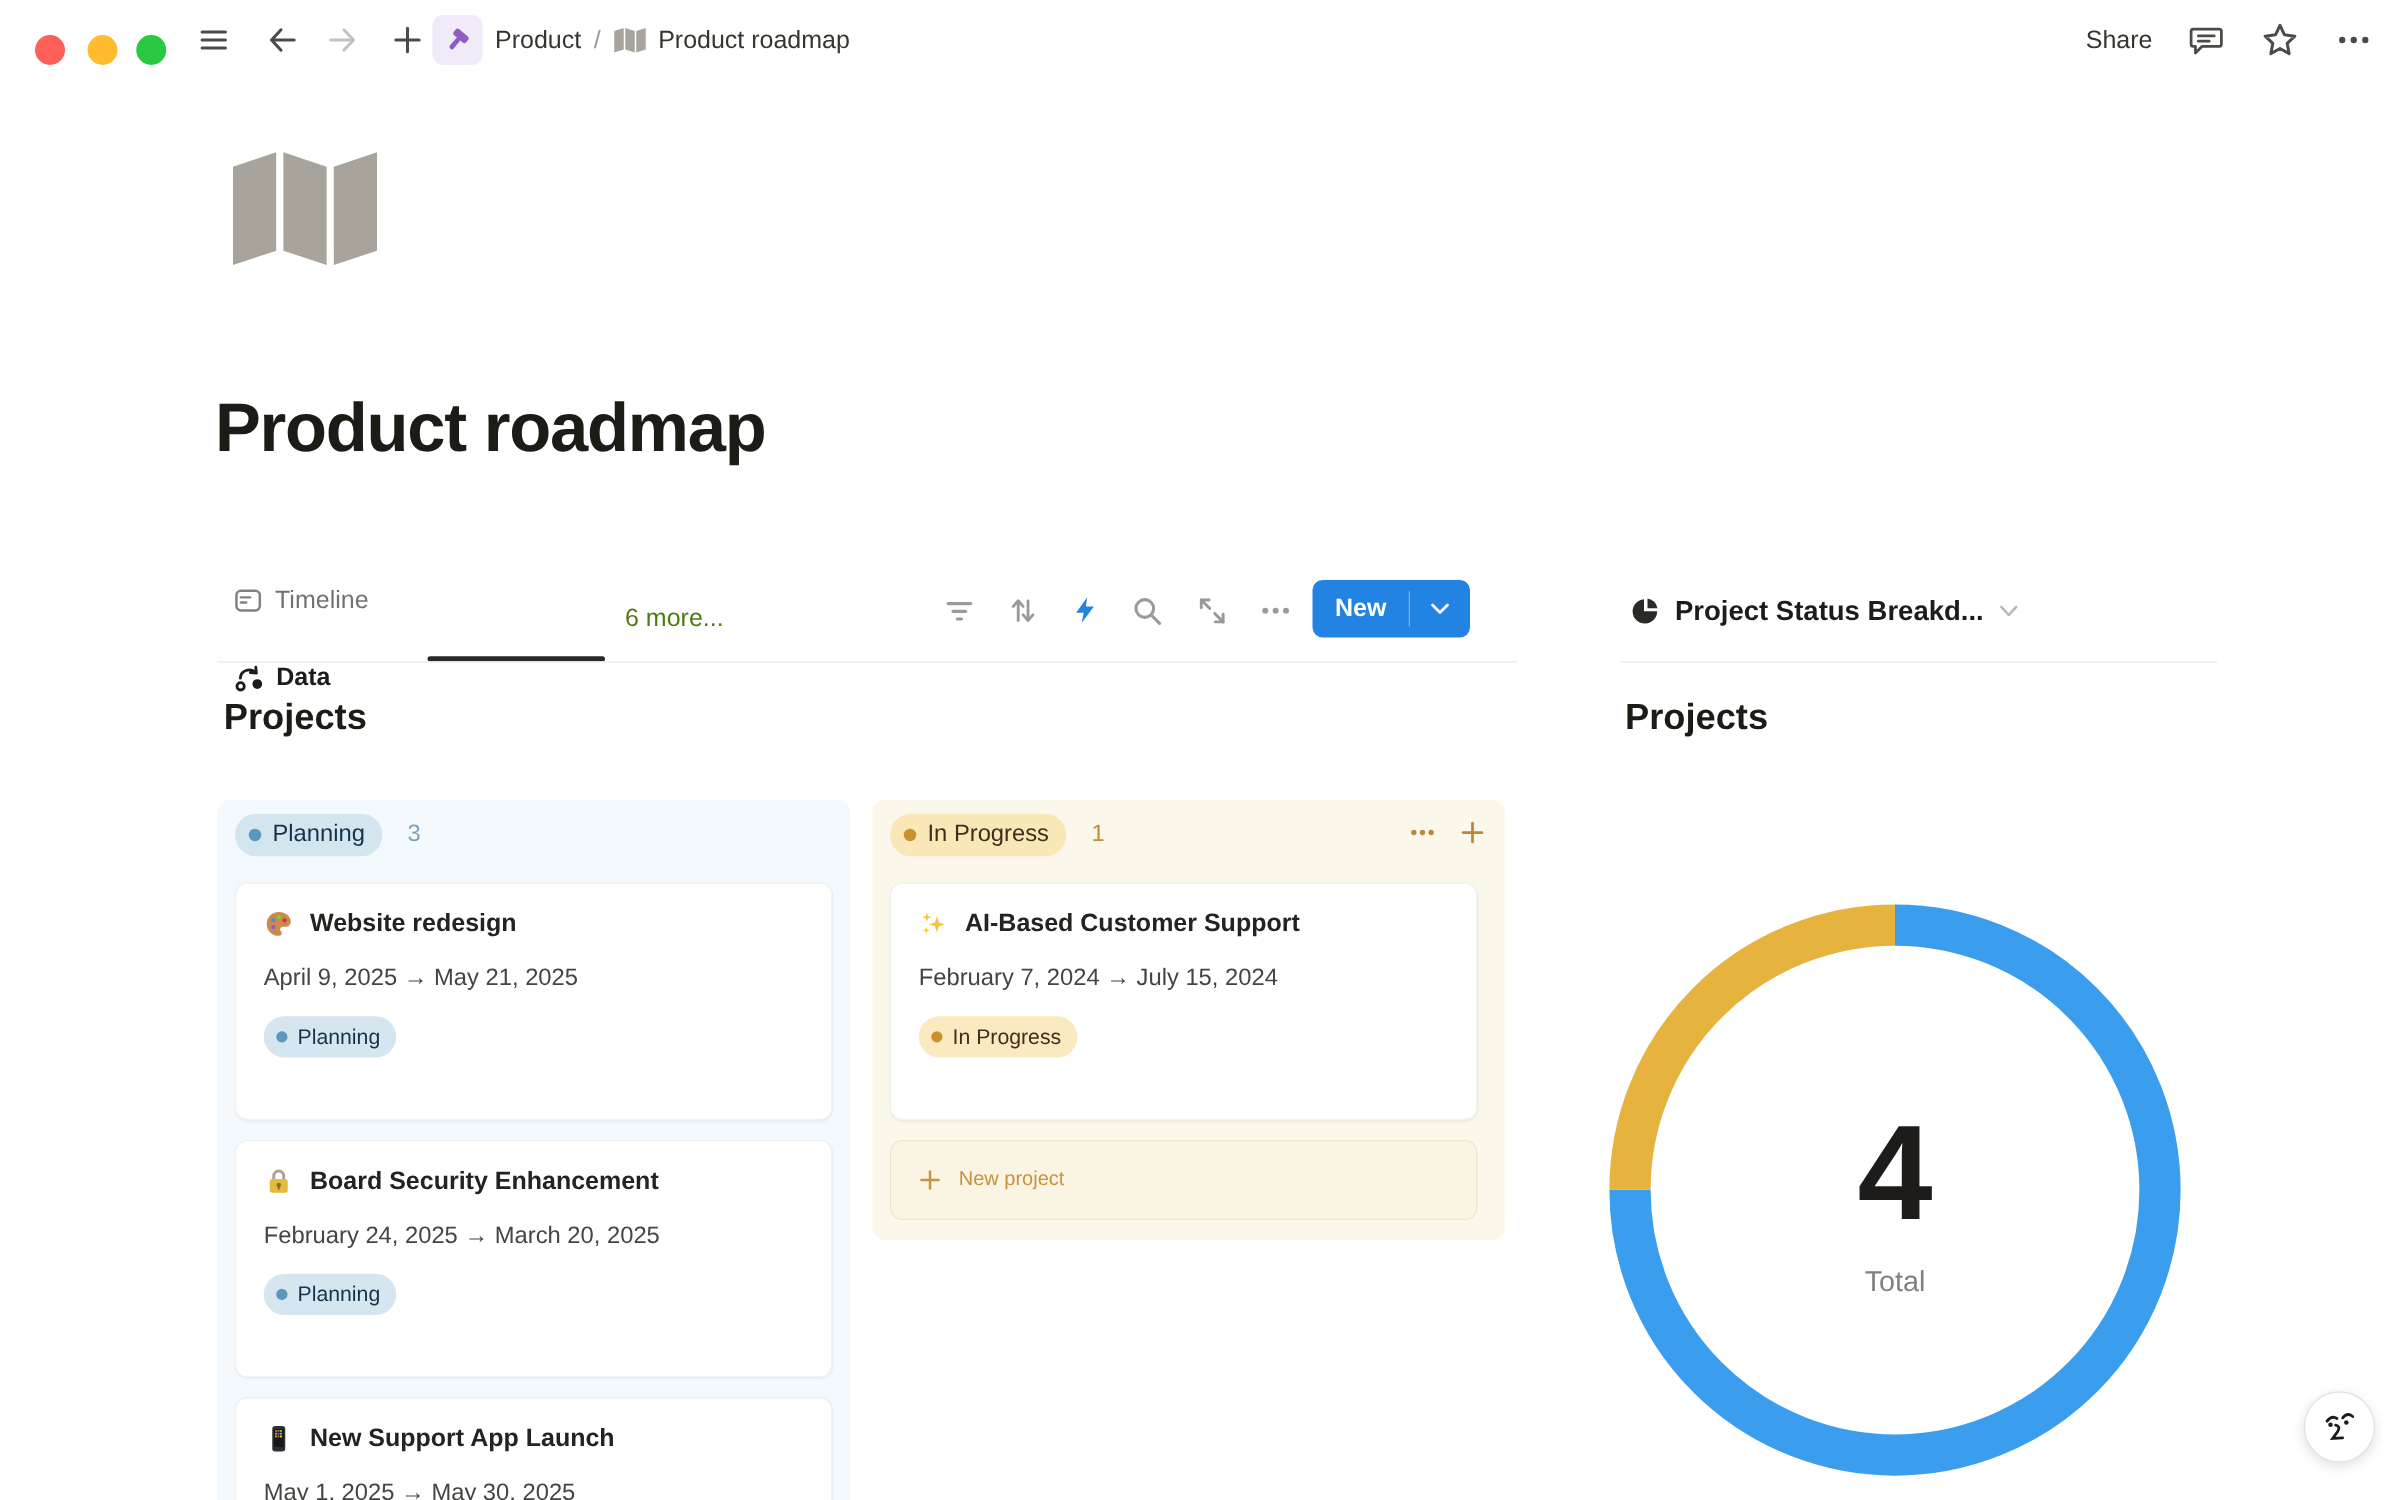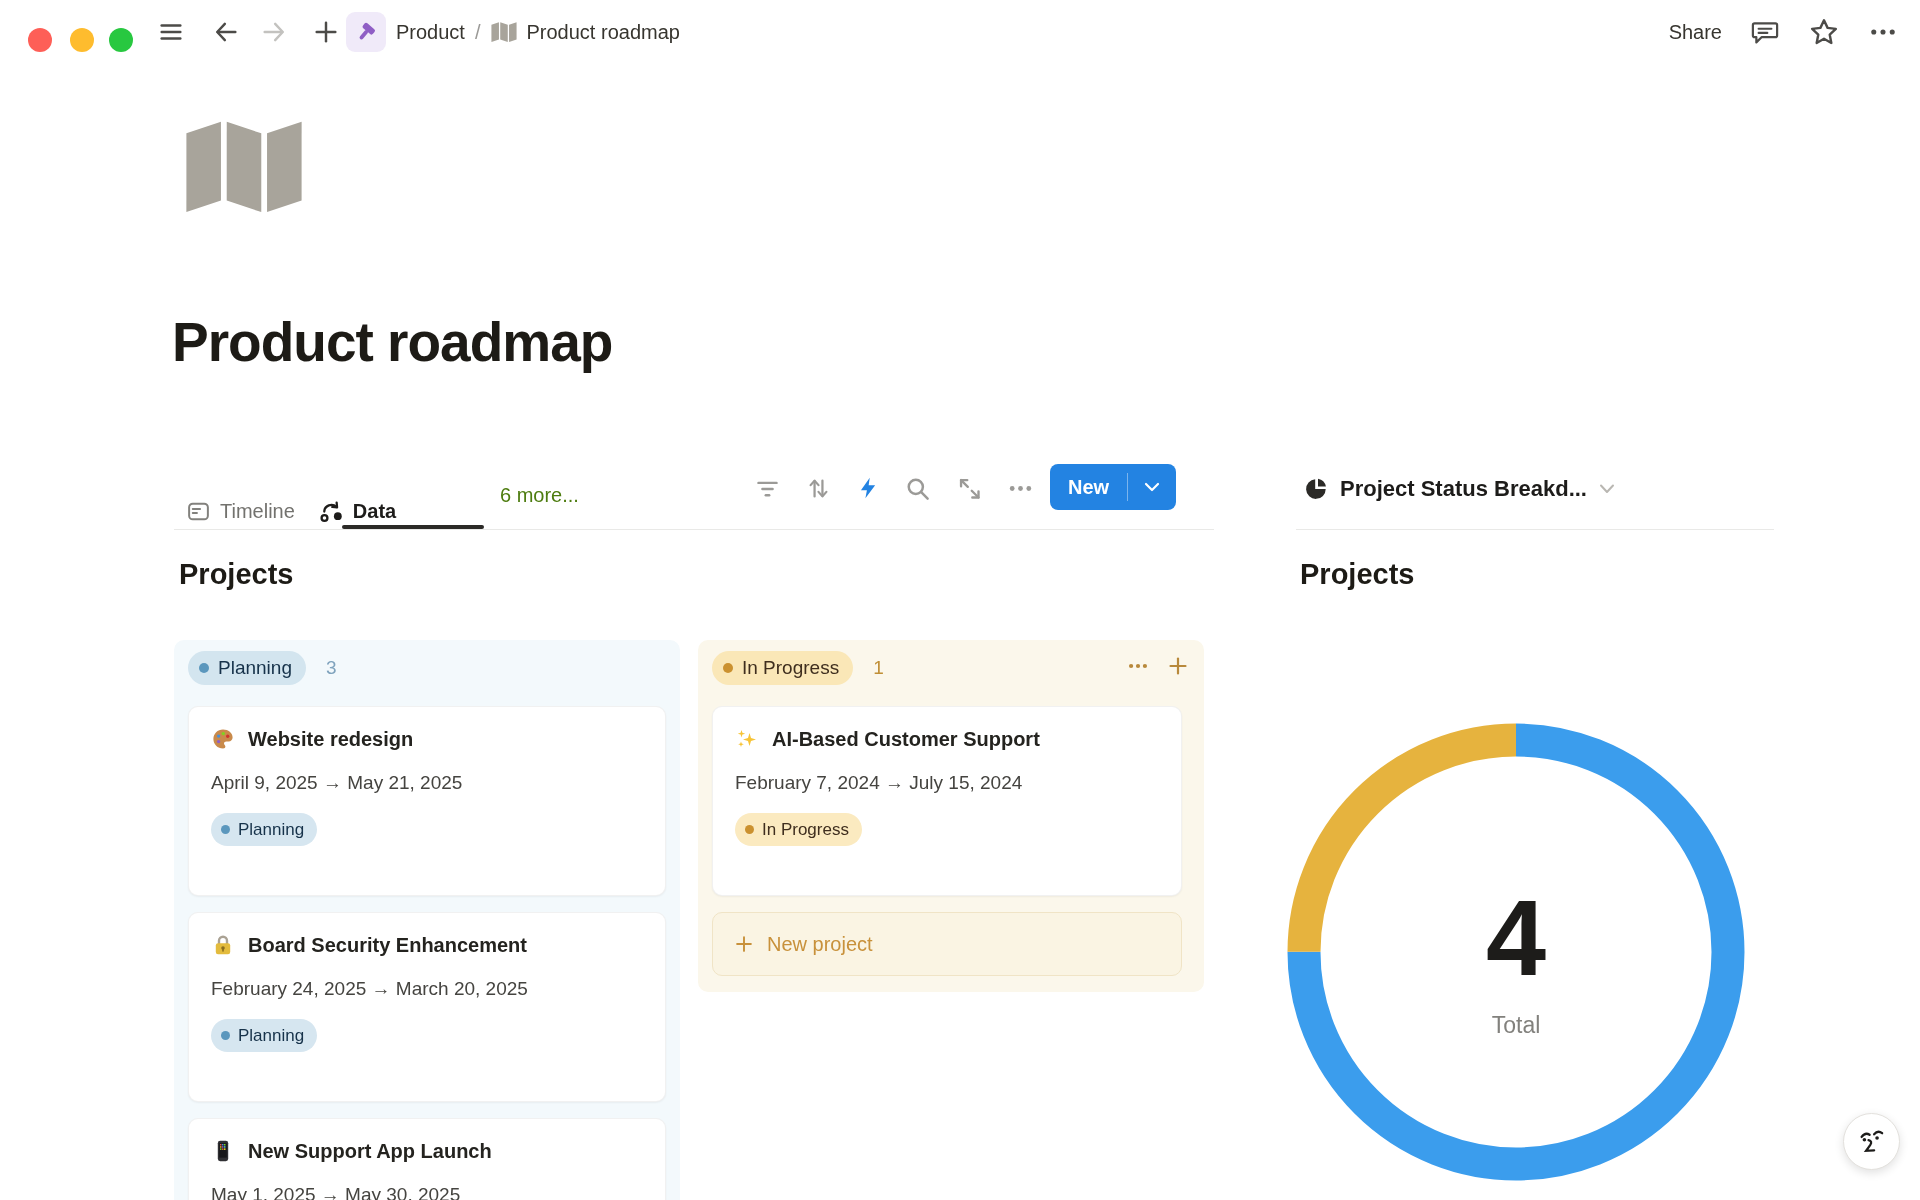--- a/index.html
+++ b/index.html
@@ -18,21 +18,21 @@
   .crumb-label{cursor:default;text-align:center;}
   .crumb-sep{color:#9b9a97;}
   .hammer-sq{width:40px;height:40px;border-radius:9px;background:#f0eaf9;display:flex;align-items:center;justify-content:center;}
   .topbar-right{position:absolute;right:22px;top:0;height:64px;display:flex;align-items:center;gap:28px;}
   .share-label{font-size:20px;color:#37352f;}
 
   
   .page-title{position:absolute;left:172px;top:310px;font-size:55px;font-weight:700;letter-spacing:-1px;color:#1d1b16;}
 
   
-  .tabs{position:absolute;left:186px;top:468px;height:56px;display:flex;align-items:flex-end;gap:23px;}
+  .tabs{position:absolute;left:186px;top:468px;height:56px;display:flex;align-items:flex-start;gap:36px;flex-direction:column;}
   .tab{display:flex;align-items:center;gap:9px;font-size:20px;color:#73726e;}
   .tab.active{color:#1d1c1a;font-weight:700;}
   .tab-underline{position:absolute;left:342px;top:525px;width:142px;height:4px;border-radius:2px;background:#2b2a27;}
   .more-label{position:absolute;left:500px;top:484px;font-size:20px;color:#4d7c0f;}
   .tool-ic{position:absolute;top:474px;width:28px;height:28px;display:flex;align-items:center;justify-content:center;}
   .new-btn{position:absolute;left:1050px;top:464px;width:126px;height:46px;border-radius:8px;background:#2383e2;display:flex;align-items:center;color:#fff;}
   .new-btn .label{width:77px;text-align:center;font-size:20px;font-weight:600;}
   .new-btn .sep{width:1px;height:28px;background:rgba(255,255,255,0.4);}
   .new-btn .chev{flex:1;display:flex;align-items:center;justify-content:center;}
   .divider-left{position:absolute;left:174px;top:529px;width:1040px;height:1px;background:#e9e9e7;}
@@ -67,21 +67,21 @@
   .card-title-row{display:flex;align-items:center;gap:13px;}
   .card-title{font-size:20px;font-weight:600;color:#24231f;}
   .card-emoji{width:24px;height:24px;flex:0 0 auto;}
   .card-date{margin-top:21px;font-size:19px;color:#454440;}
   .card-pill{display:inline-flex;align-items:center;gap:8px;height:33px;border-radius:17px;padding:0 13px 0 10px;font-size:17px;margin-top:19px;}
   .cp-blue{background:#d6e6f0;color:#16324a;}
   .cp-yellow{background:#fbeac0;color:#3f2e1e;}
 
   .new-project{position:absolute;left:712px;top:912px;width:470px;height:64px;border-radius:10px;
         background:#faf4e3;border:1px solid #f0e4c6;display:flex;align-items:center;gap:12px;
-        padding:0 20px;box-sizing:border-box;font-size:20px;color:#c8913b;}
+        padding:0 20px;box-sizing:border-box;font-size:16px;color:#c8913b;}
 
   
   .donut-wrap{position:absolute;left:1286px;top:722px;width:460px;height:460px;}
   .donut-center-value{position:absolute;left:1366px;top:884px;width:300px;text-align:center;
         font-size:108px;font-weight:600;color:#1d1c1a;line-height:1;}
   .donut-center-label{position:absolute;left:1366px;top:1012px;width:300px;text-align:center;
         font-size:23px;color:#82817d;}
 
   
   .ai-fab{position:absolute;left:1843px;top:1113px;width:55px;height:55px;border-radius:50%;

